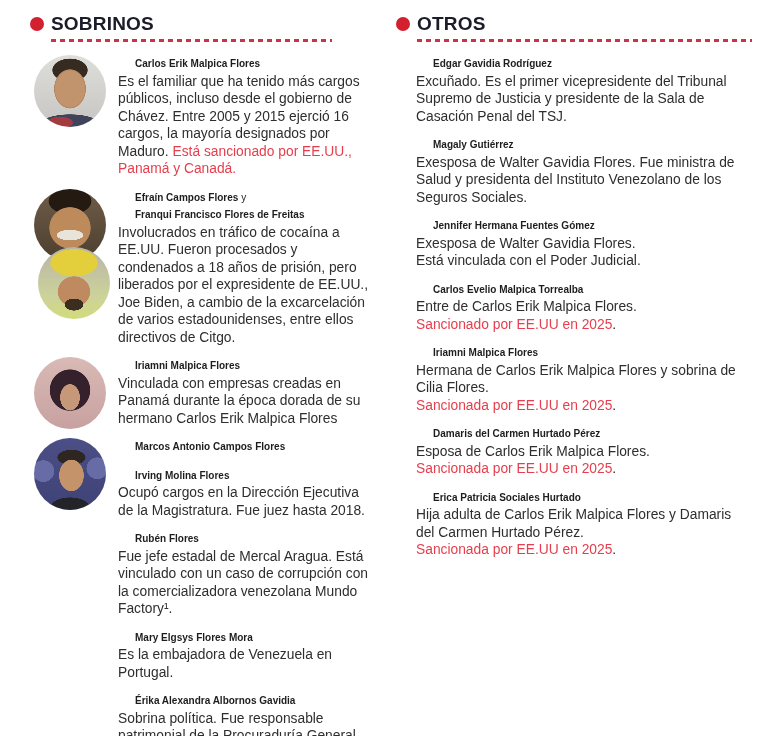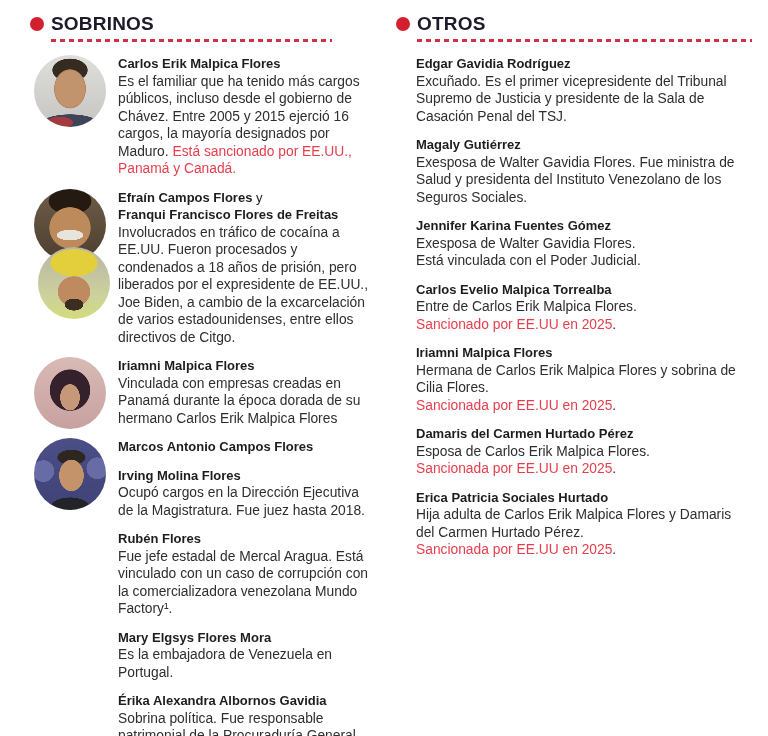--- a/index.html
+++ b/index.html
@@ -19,21 +19,21 @@
 
   .entries{}
   .entry{display:flex;margin-bottom:11px;}
   .col-right .entries{margin-left:20px;}
 
   .photos{width:88px;flex:none;height:0;}
   .photo{width:72px;height:72px;border-radius:50%;margin-left:4px;}
   .photo + .photo{margin-top:-14px;margin-left:8px;}
 
   .text{flex:1;min-width:0;}
-  .name{font-weight:bold;font-size:13px;line-height:17.5px;color:#1d1d1d;}
+  .name{font-weight:bold;font-size:10px;line-height:17.5px;color:#1d1d1d;margin-left:17px;}
   .name .plain{font-weight:normal;}
   .desc{font-size:13.8px;line-height:17.5px;color:#2e2e2e;white-space:pre-line;}
   .red{color:#e63e4c;}
   .dark{color:#2e2e2e;}
 
   
   .photo-carlos-erik{background:
     radial-gradient(ellipse 26% 12% at 36% 94%, #a43a3f 68%, transparent 70%),
     radial-gradient(ellipse 64% 24% at 50% 99%, #3f445a 68%, transparent 70%),
     radial-gradient(ellipse 35% 43% at 50% 47%, #c2946e 58%, #b2825c 62%, transparent 64%),
@@ -155,21 +155,21 @@
             </div>
           </div>
           <div class="entry">
             <div class="text">
               <div class="name">Magaly Gutiérrez</div>
               <div class="desc">Exesposa de Walter Gavidia Flores. Fue ministra de Salud y presidenta del Instituto Venezolano de los Seguros Sociales.</div>
             </div>
           </div>
           <div class="entry">
             <div class="text">
-              <div class="name">Jennifer Karina Fuentes Gómez</div>
+              <div class="name">Jennifer Hermana Fuentes Gómez</div>
               <div class="desc">Exesposa de Walter Gavidia Flores.
 Está vinculada con el Poder Judicial.</div>
             </div>
           </div>
           <div class="entry">
             <div class="text">
               <div class="name">Carlos Evelio Malpica Torrealba</div>
               <div class="desc">Entre de Carlos Erik Malpica Flores.</div>
               <div class="desc"><span class="red">Sancionado por EE.UU en 2025</span><span class="dark">.</span></div>
             </div>

